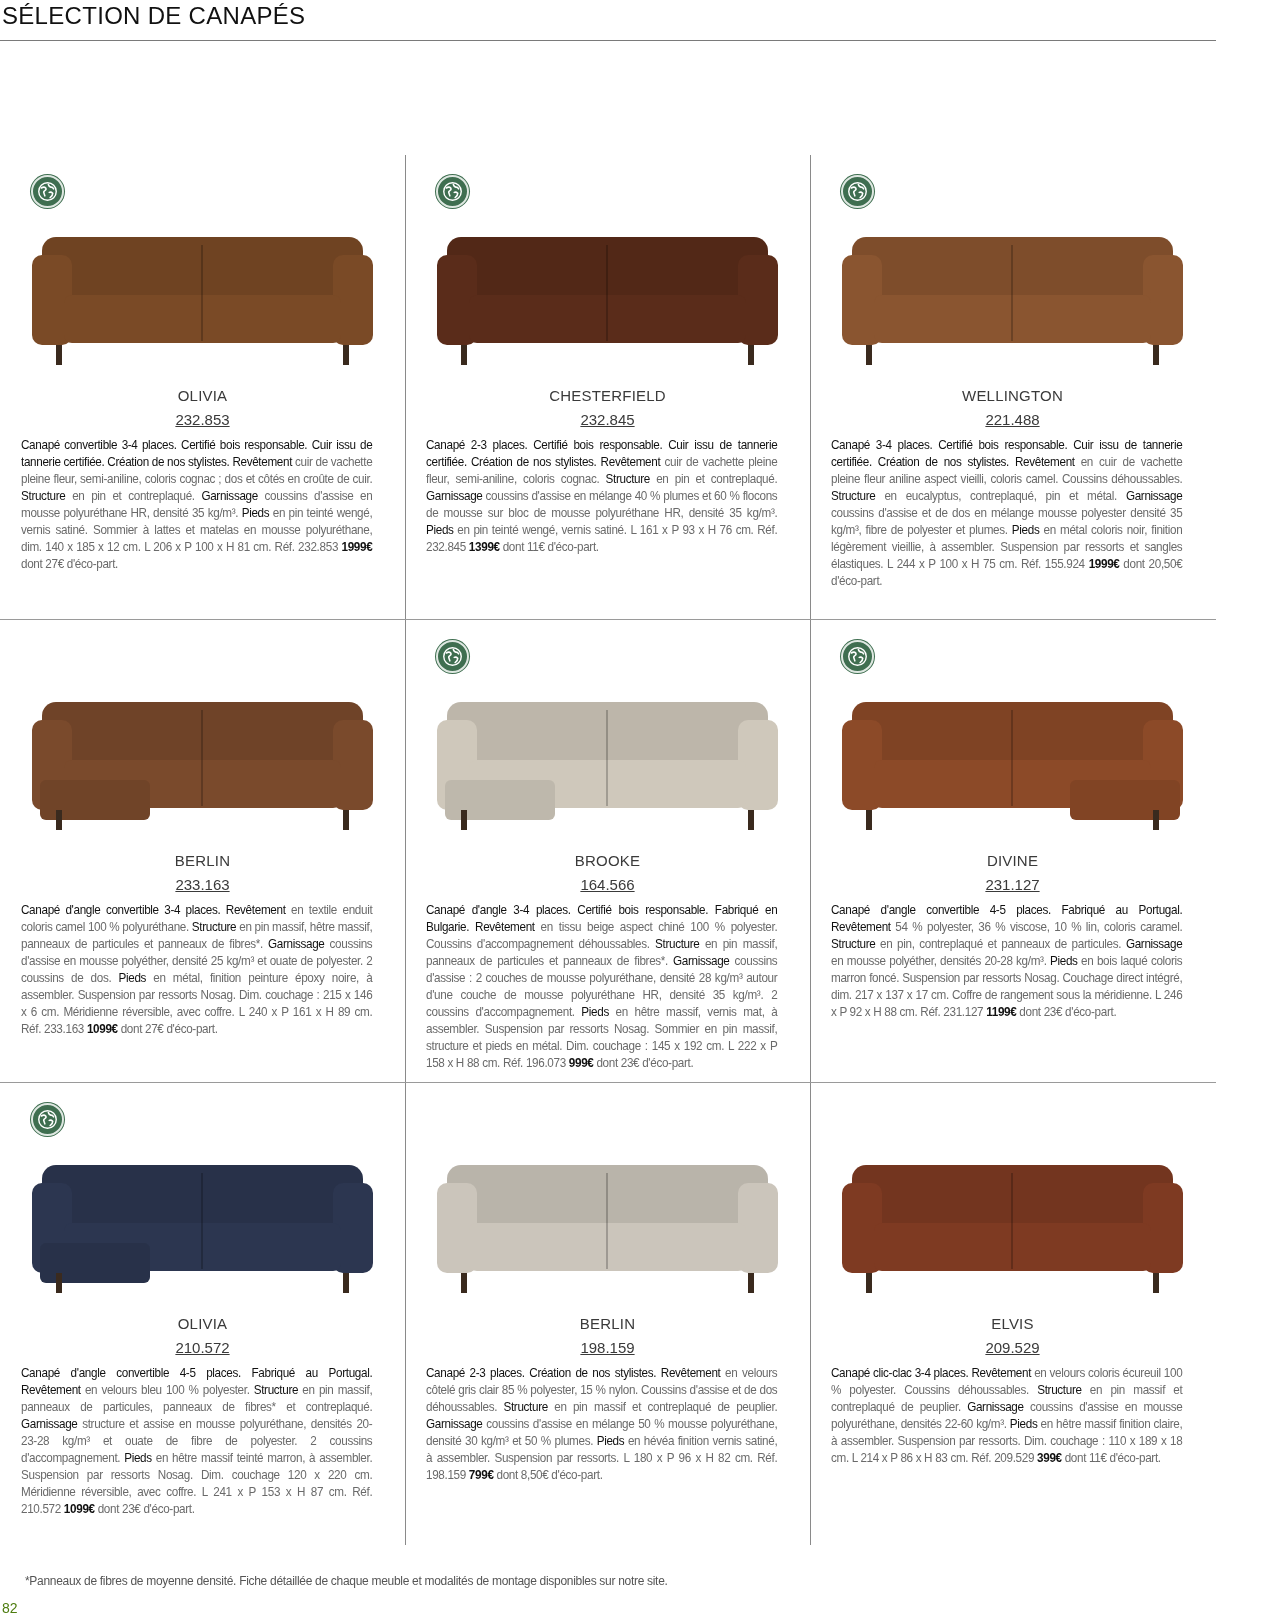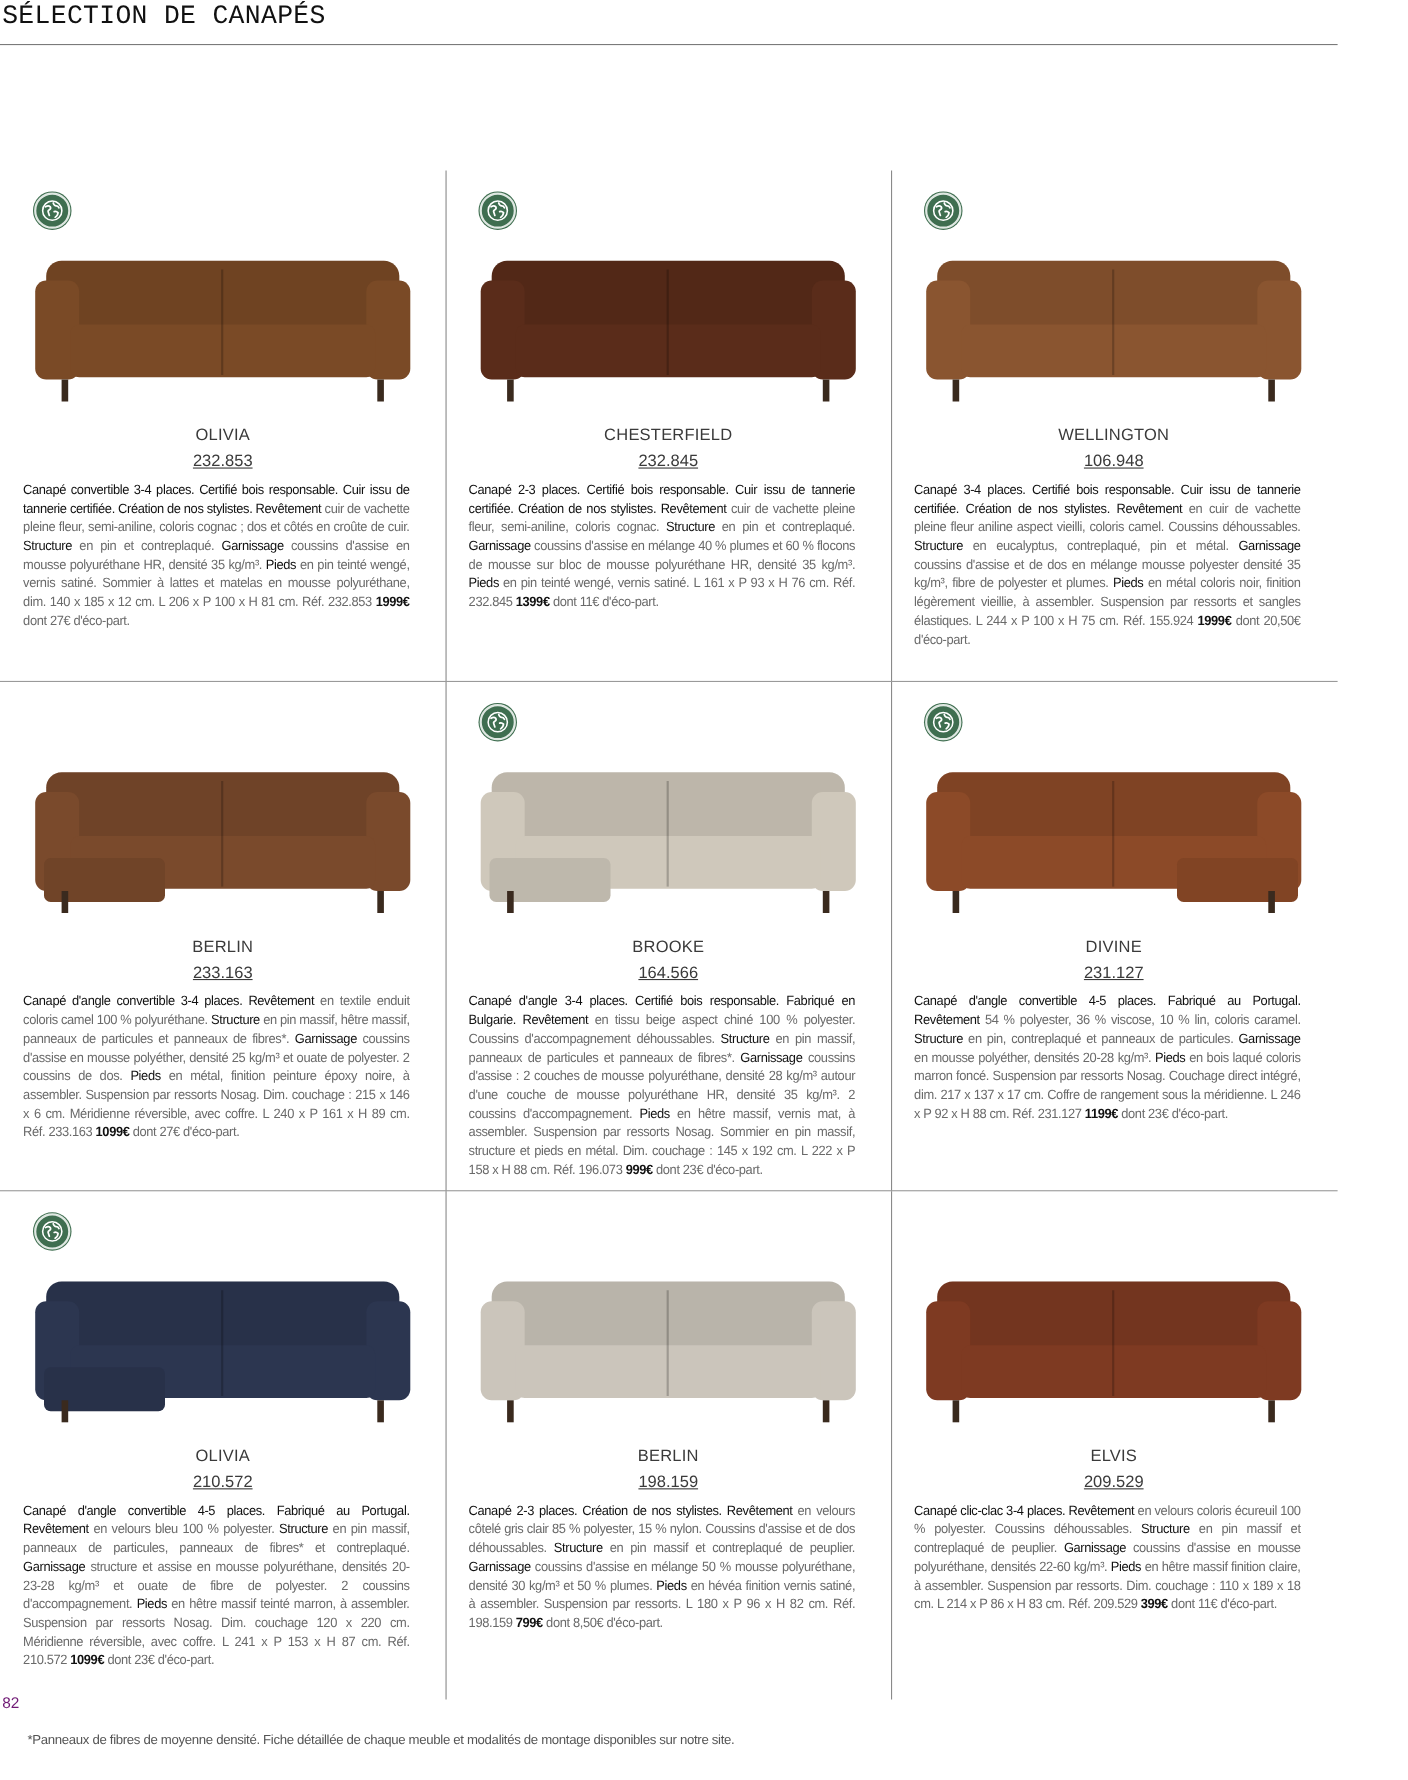--- a/index.html
+++ b/index.html
@@ -1,21 +1,21 @@
 <!DOCTYPE html>
 <html><head>
 <meta charset="utf-8">
 <style>
   * { box-sizing: border-box; margin: 0; padding: 0; }
   html, body { width: 1280px; height: 1618px; background: #ffffff; overflow: hidden; }
   body { position: relative; font-family: "Liberation Sans", sans-serif; color: #1a1a1a; }
 
   .page-title {
     position: absolute; left: 2px; top: 2px;
-    font-family: Liberation Mono, monospace;
+    font-family: Liberation Sans, sans-serif;
     font-size: 24px; letter-spacing: 0.3px; color: #111; font-weight: normal;
   }
   .title-rule { position: absolute; left: 0; top: 40px; width: 1216px; height: 1px; background: #7a7a7a; }
 
   .grid { position: absolute; left: 0; top: 155px; width: 1216px; }
   .row { position: relative; display: flex; width: 1216px; }
   .row.r1 { height: 465px; }
   .row.r2 { height: 463px; }
   .row.r3 { height: 462px; align-items: center; }
   .row-rule { position: absolute; left: 0; right: 0; bottom: 0; height: 1px; background: #9a9a9a; }
@@ -48,21 +48,21 @@
     font-family: "Liberation Sans", sans-serif; font-size: 12.2px; line-height: 17px;
     color: #6a6a6a; text-align: justify; letter-spacing: -0.35px; transform: scaleX(0.96); transform-origin: left top;
   }
   .desc b { color: #111; font-weight: normal; }
   .desc .strong { color: #111; }
   .desc .price { color: #111; font-weight: bold; }
 
   .footnote {
     position: absolute; left: 2px; top: 1574px; font-size: 12px; color: #555; letter-spacing: -0.3px; margin-left: 23px;
   }
-  .page-num { position: absolute; left: 2px; top: 1540px; font-size: 14px; color: #701a75; }
+  .page-num { position: absolute; left: 2px; top: 1600px; font-size: 14px; color: #4d7c0f; }
 </style>
 </head>
 <body>
 
 <h1 class="page-title">SÉLECTION DE CANAPÉS</h1>
 <div class="title-rule"></div>
 
 <div class="grid">
   <div class="row r1">
     <div class="cell">
@@ -122,21 +122,21 @@
           <rect x="22" y="22" width="321" height="70" rx="14" fill="#8a5530"></rect>
           <rect x="22" y="22" width="321" height="70" rx="14" fill="rgba(0,0,0,0.22)" opacity="0.4"></rect>
           <rect x="12" y="40" width="40" height="90" rx="10" fill="#8a5530"></rect>
           <rect x="313" y="40" width="40" height="90" rx="10" fill="#8a5530"></rect>
           <rect x="44" y="80" width="277" height="48" rx="8" fill="#8a5530"></rect>
           <line x1="182" y1="30" x2="182" y2="126" stroke="rgba(0,0,0,0.22)" stroke-width="2"></line>
           <rect x="36" y="130" width="6" height="20" fill="#3a2a1e"></rect>
           <rect x="323" y="130" width="6" height="20" fill="#3a2a1e"></rect>
         </svg>
   <div class="name">WELLINGTON</div>
-  <div class="ref">106.948</div>
+  <div class="ref">221.488</div>
   <div class="desc">
     <span class="strong">Canapé 3-4 places. Certifié bois responsable. Cuir issu de tannerie certifiée. Création de nos stylistes.</span> <b>Revêtement</b><span> en cuir de vachette pleine fleur aniline aspect vieilli, coloris camel. Coussins déhoussables. </span><b>Structure</b><span> en eucalyptus, contreplaqué, pin et métal. </span><b>Garnissage</b><span> coussins d'assise et de dos en mélange mousse polyester densité 35 kg/m³, fibre de polyester et plumes. </span><b>Pieds</b><span> en métal coloris noir, finition légèrement vieillie, à assembler. Suspension par ressorts et sangles élastiques. L 244 x P 100 x H 75 cm. Réf. 155.924  </span><span class="price">1999€</span><span> dont 20,50€ d'éco-part.</span>
   </div>
 </div>
     <div class="row-rule"></div>
   </div>
   <div class="row r2">
     <div class="cell">
 
   <svg class="photo" viewBox="0 0 365 160">

